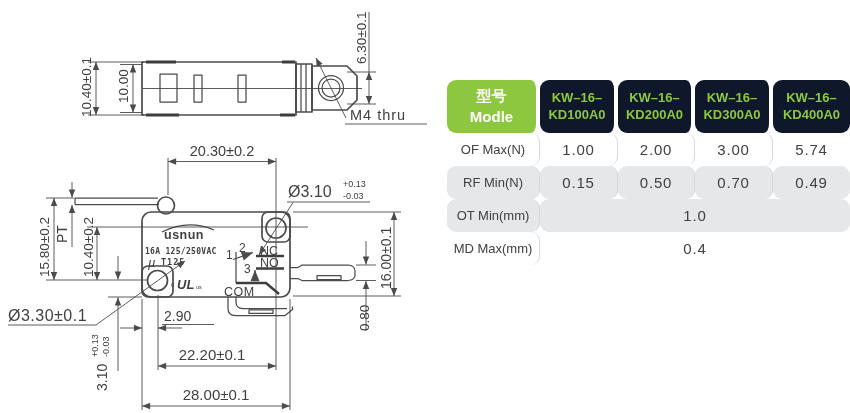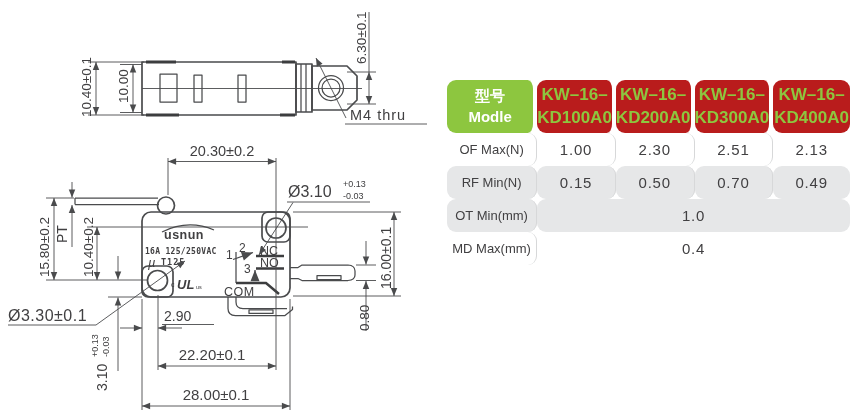--- a/index.html
+++ b/index.html
@@ -16,21 +16,21 @@
   .dt{font-size:13.5px;}
   .dt2{font-size:14.5px;}
   .tol{font-size:9px;}
   .mono{font-family:"DejaVu Sans Mono",monospace;font-weight:bold;}
   
   .spec-table{position:absolute;left:447px;top:80px;border-collapse:separate;border-spacing:0;}
   .spec-table th,.spec-table td{padding:0;text-align:center;vertical-align:middle;border-radius:9px;}
   .spec-table th{height:53px;}
   .spec-table td{height:33px;color:#414042;}
   .h-model{background:#8DC63F;color:#fff;font-size:15px;line-height:1.35;border-right:4px solid #fff;}
-  .h-col{background:#b91c1c;color:#8DC63F;font-size:17px;line-height:1.3;border-right:4px solid #fff;margin-top:16px;}
+  .h-col{background:#0f172a;color:#8DC63F;font-size:13px;line-height:1.3;border-right:4px solid #fff;margin-top:16px;}
   .h-col.last{border-right:none;}
   .row-label{font-size:13px;border-right:1px solid #d7d8d9;}
   .cell-val{font-size:15px;letter-spacing:0.8px;border-right:1px solid #d7d8d9;}
   .cell-val.last,.cell-merged{border-right:none;}
   .cell-merged{font-size:15px;letter-spacing:0.8px;}
   tr.alt{background:#E6E7E8;margin-top:20px;}
   tr.plain{background:#ffffff;margin-top:40px;}
 </style>
 </head>
 <body>
@@ -198,23 +198,23 @@
       <div>KD300A0</div>
     </th>
     <th class="h-col last">
       <div>KW–16–</div>
       <div>KD400A0</div>
     </th>
   </tr>
   <tr class="plain">
     <td class="row-label">OF Max(N)</td>
     <td class="cell-val">1.00</td>
-    <td class="cell-val">2.30</td>
-    <td class="cell-val">2.51</td>
-    <td class="cell-val last">2.13</td>
+    <td class="cell-val">2.00</td>
+    <td class="cell-val">3.00</td>
+    <td class="cell-val last">5.74</td>
   </tr>
   <tr class="alt">
     <td class="row-label">RF Min(N)</td>
     <td class="cell-val">0.15</td>
     <td class="cell-val">0.50</td>
     <td class="cell-val">0.70</td>
     <td class="cell-val last">0.49</td>
   </tr>
   <tr class="alt">
     <td class="row-label">OT Min(mm)</td>

